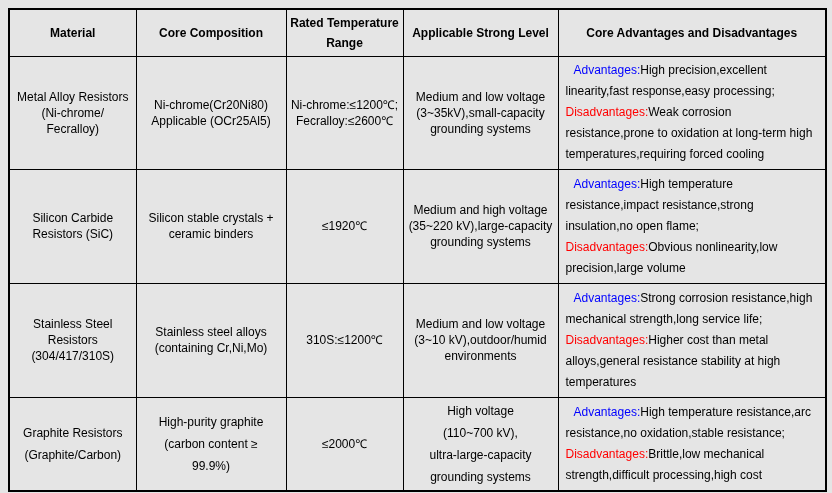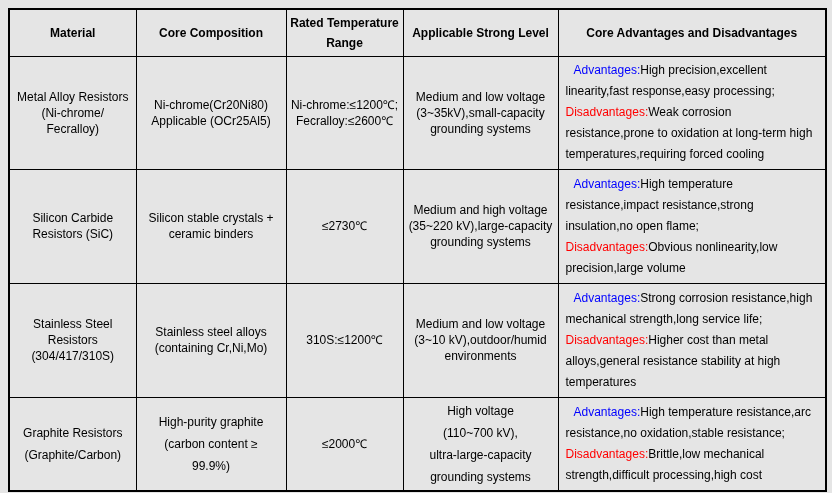--- a/index.html
+++ b/index.html
@@ -97,21 +97,21 @@
         <td class="advdis-cell">
           <div><span class="lbl-adv">Advantages:</span><span>High precision,excellent linearity,fast response,easy processing;</span></div>
           <div><span class="lbl-dis">Disadvantages:</span><span>Weak corrosion resistance,prone to oxidation at long-term high temperatures,requiring forced cooling</span></div>
         </td>
       </tr>
       <tr class="r2">
         <td class="center-cell">Silicon Carbide
 Resistors (SiC)</td>
         <td class="center-cell">Silicon stable crystals +
 ceramic binders</td>
-        <td class="center-cell">≤2730℃</td>
+        <td class="center-cell">≤1920℃</td>
         <td class="center-cell">Medium and high voltage
 (35~220 kV),large-capacity
 grounding systems</td>
         <td class="advdis-cell">
           <div><span class="lbl-adv">Advantages:</span><span>High temperature resistance,impact resistance,strong insulation,no open flame;</span></div>
           <div><span class="lbl-dis">Disadvantages:</span><span>Obvious nonlinearity,low precision,large volume</span></div>
         </td>
       </tr>
       <tr class="r3">
         <td class="center-cell">Stainless Steel

